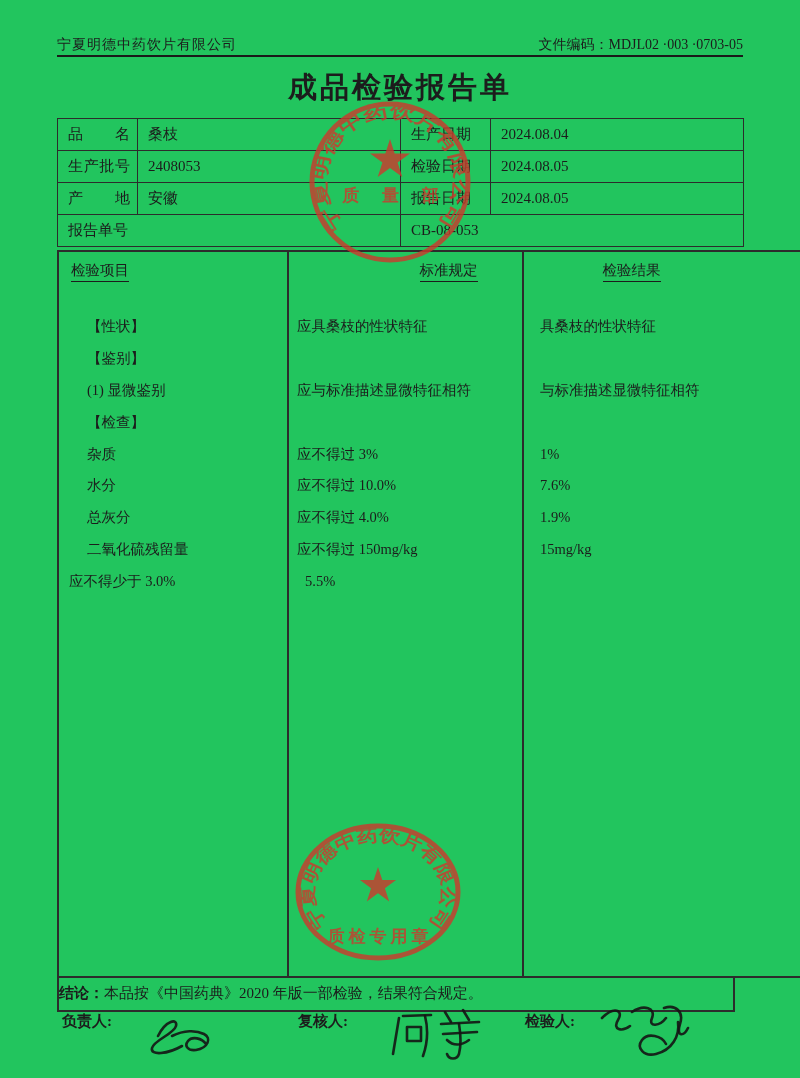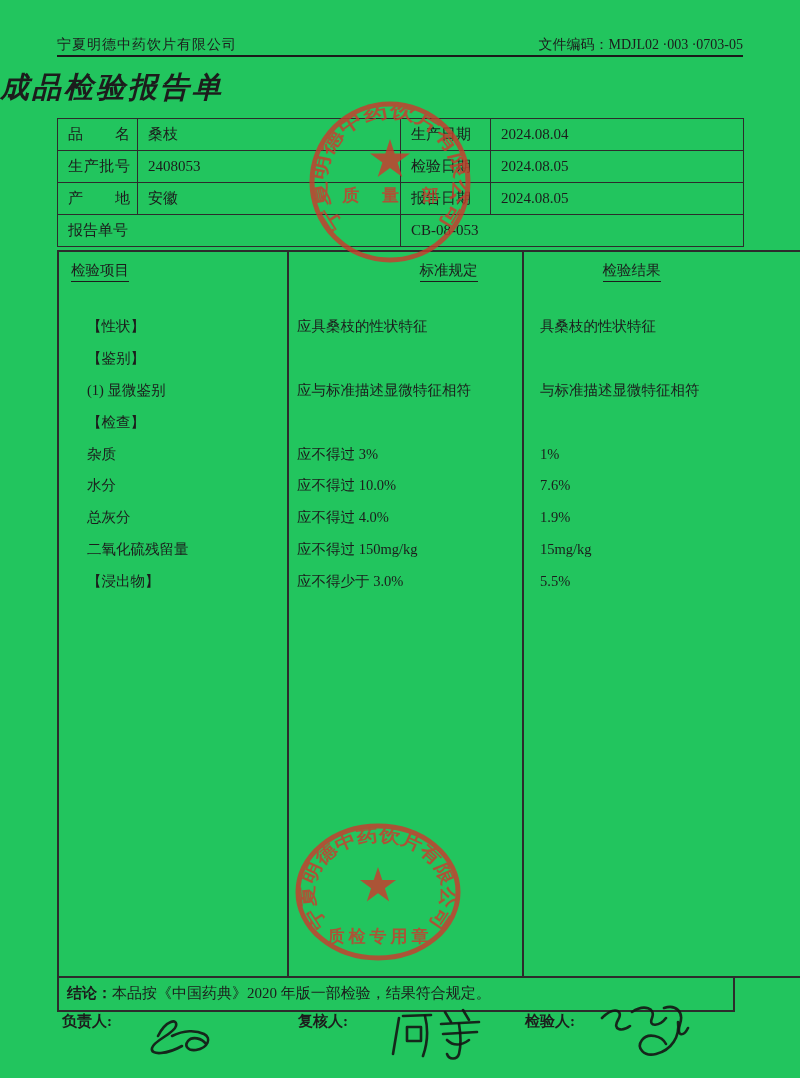--- a/index.html
+++ b/index.html
@@ -6,22 +6,22 @@
   .page {
     position:relative; width:800px; height:1078px; background:#22c55e;
     font-family:"Liberation Serif","DejaVu Serif",serif;
     color:#1c1c1c; overflow:hidden;
   }
   
   .hdr-company { position:absolute; left:57px; top:36px; font-size:14px; letter-spacing:1px; }
   .hdr-filecode { position:absolute; right:57px; top:36px; font-size:14px; }
   .hdr-rule { position:absolute; left:57px; top:55px; width:686px; height:2px; background:#1a1a1a; }
   .doc-title {
-    position:absolute; left:0; top:68px; width:100%; text-align:left;
-    font-size:29px; font-weight:bold; letter-spacing:3px;font-style:italic;
+    position:absolute; left:0; top:68px; width:100%; text-align:center;
+    font-size:29px; font-weight:bold; letter-spacing:3px;
   }
   
   .info-table {
     position:absolute; left:57px; top:118px; width:686px;
     border-collapse:collapse; table-layout:fixed; font-size:15px;
   }
   .info-table td { border:1.6px solid #2c2c2c; height:31px; padding:0 0 0 10px; vertical-align:middle; }
   .jlabel { display:inline-block; width:62px; text-align:justify; text-align-last:justify; }
   .repval { border-left:1px solid #a9a9a9 !important;margin-top:16px; }
   
@@ -38,21 +38,21 @@
   .mt-hdr.c3 { left:463px; width:219px; text-align:center; }
   .mt-rows { position:absolute; left:0; top:59px; width:682px; }
   .mt-row { display:grid; grid-template-columns:228px 235px 219px; height:31.8px; align-items:center; }
   .mt-row .c-item { padding-left:28px; }
   .mt-row .c-std  { padding-left:10px; }
   .mt-row .c-res  { padding-left:18px; }
   
   .conclusion {
     position:absolute; left:57px; top:978px; width:678px; height:34px;
     border:2px solid #2c2c2c; border-top:none; box-sizing:border-box;
-    font-size:15px; line-height:30px; padding-left:8px;
+    font-size:15px; line-height:30px; 
   }
   .conclusion b { font-family:"Liberation Sans","DejaVu Sans",sans-serif; font-weight:bold; }
   
   .sig-label { position:absolute; top:1012px; font-size:15px; font-weight:bold; }
   .sig-label.s1 { left:62px; } .sig-label.s2 { left:298px; } .sig-label.s3 { left:502px;margin-left:23px; }
   .sig-svg { position:absolute; }
   .sig-svg path { fill:none; stroke:#141414; stroke-width:2.6; stroke-linecap:round; stroke-linejoin:round; opacity:.9; }
   
   .stamp { position:absolute; opacity:.8; }
   .stamp text { font-family:"Liberation Sans","DejaVu Sans",sans-serif; font-weight:bold; }
@@ -141,21 +141,20 @@
           <div class="c-item">总灰分</div>
           <div class="c-std">应不得过 4.0%</div>
           <div class="c-res">1.9%</div>
         </div>
       <div class="mt-row">
           <div class="c-item">二氧化硫残留量</div>
           <div class="c-std">应不得过 150mg/kg</div>
           <div class="c-res">15mg/kg</div>
         </div>
       <div class="mt-row">
-          <div class="c-item">【浸出物】</div>
           <div class="c-std">应不得少于 3.0%</div>
           <div class="c-res">5.5%</div>
         </div>
     </div>
   </div>
 
   <div class="conclusion">
     <b>结论：</b><span>本品按《中国药典》2020 年版一部检验，结果符合规定。</span>
   </div>
 

